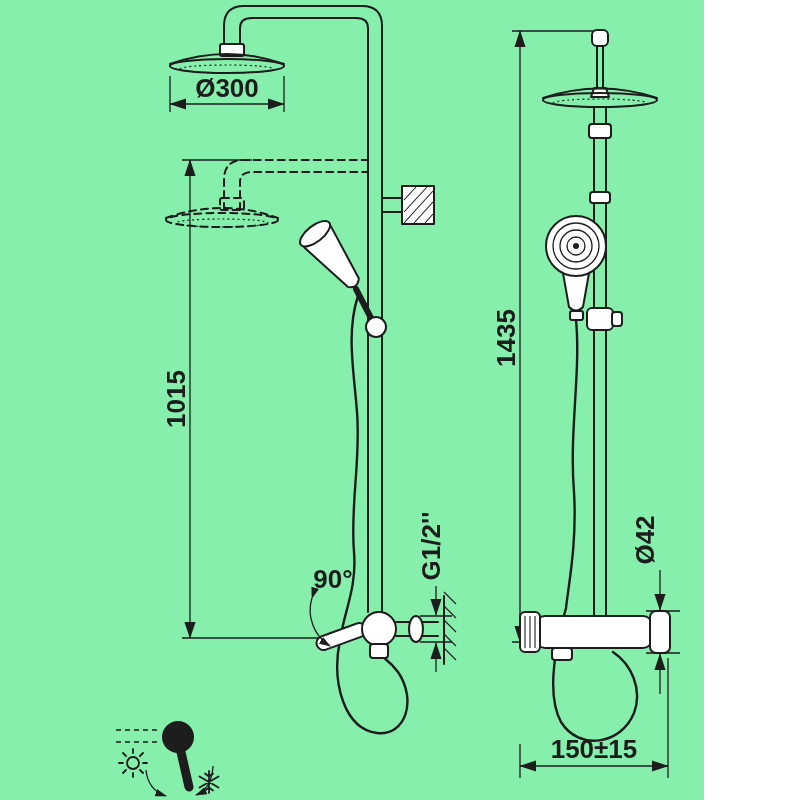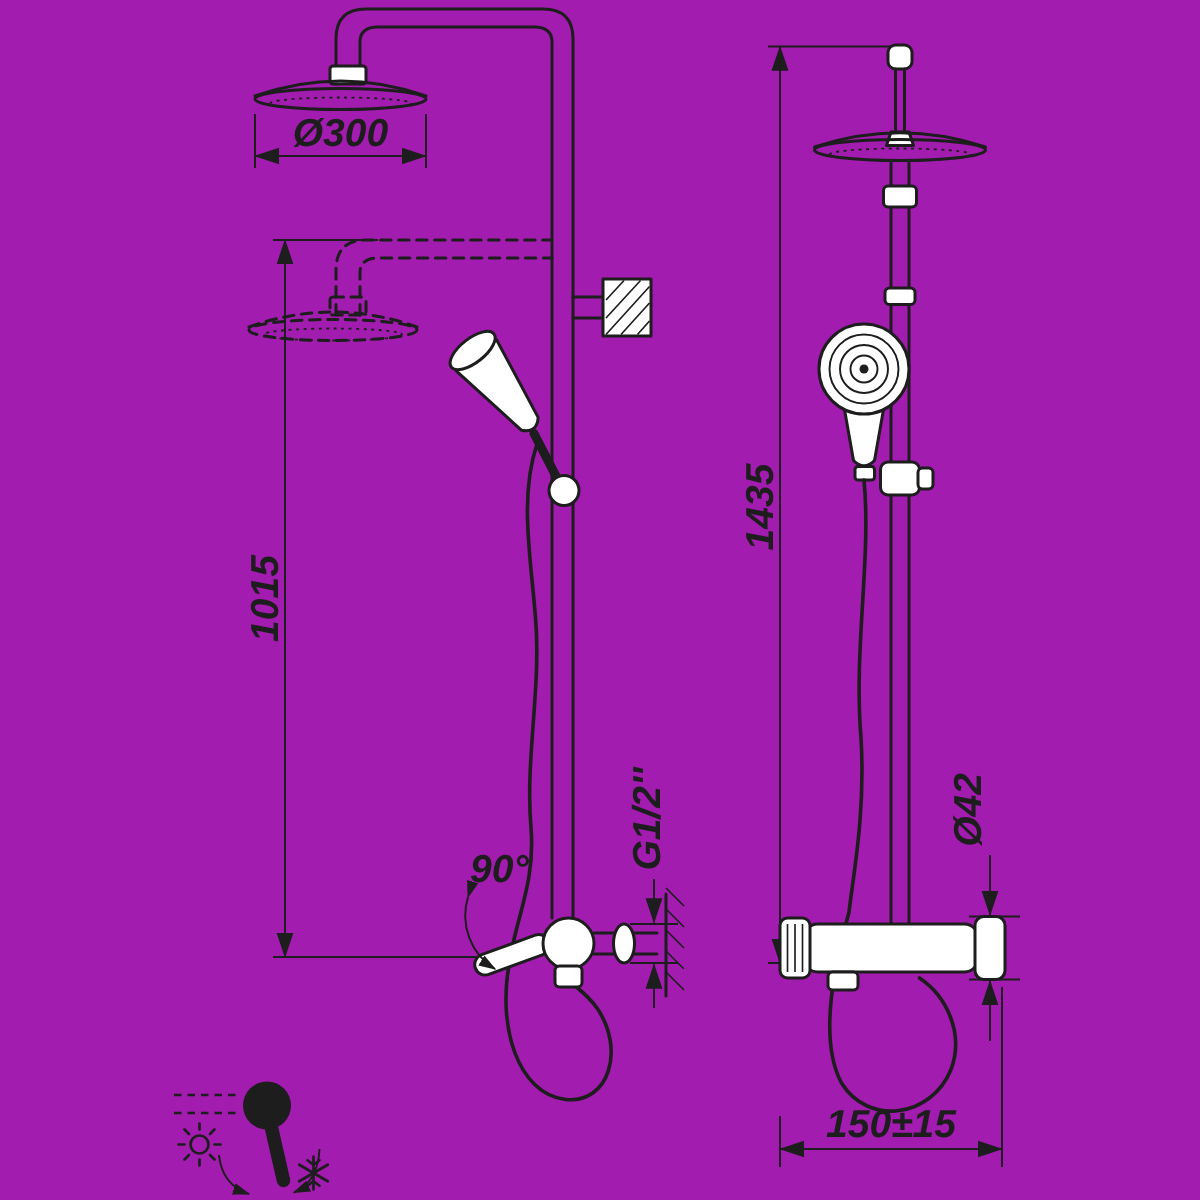--- a/index.html
+++ b/index.html
@@ -1,16 +1,16 @@
 <!DOCTYPE html>
 <html><head>
 <meta charset="utf-8">
 <style>
   html,body{margin:0;padding:0;background:#ffffff;}
-  .stage{width:800px;height:800px;background:#a21caf;position:relative;overflow:hidden;font-style:italic;}
+  .stage{width:704px;height:800px;background:#86efac;position:relative;overflow:hidden;}
   svg{display:block;}
   .ln{stroke:#1d1d1d;stroke-width:2;fill:none;stroke-linecap:round;stroke-linejoin:round;}
   .lnf{stroke:#1d1d1d;stroke-width:2;fill:#ffffff;stroke-linejoin:round;}
   .dim{stroke:#1d1d1d;stroke-width:1.3;fill:none;}
   .dash{stroke-dasharray:7 5;}
   .dash2{stroke-dasharray:5 4;stroke-width:1.6;}
   .dot{stroke-dasharray:2 3;stroke-width:1.2;}
   .hatch{stroke:#1d1d1d;stroke-width:1.1;fill:none;}
   .thick{stroke-width:2.4;}
   .fillc{fill:#1d1d1d;}

